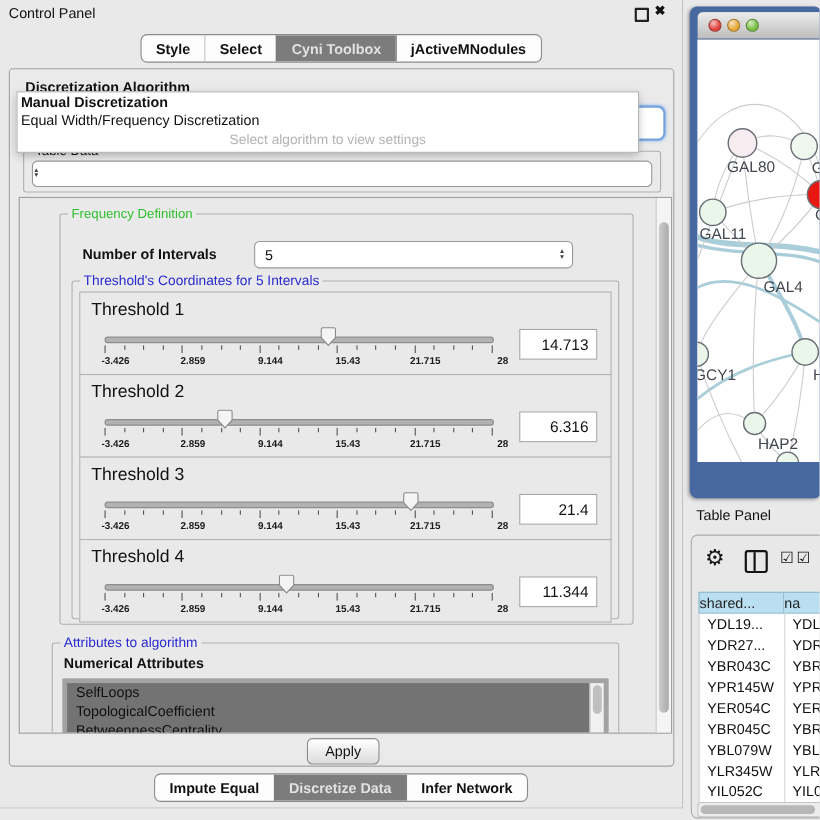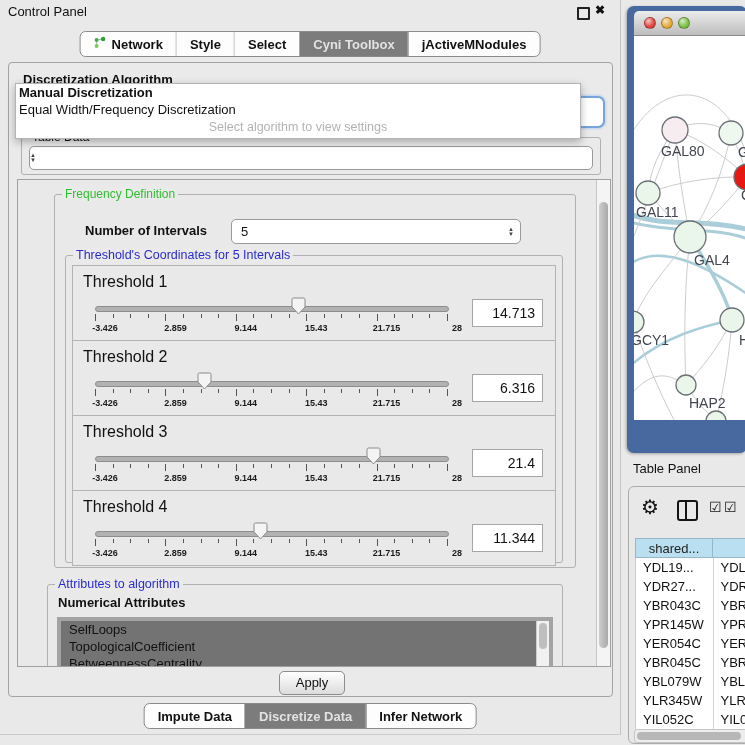--- a/index.html
+++ b/index.html
@@ -45,21 +45,21 @@
   .stepper span{font-size:6px;line-height:5px}
   #tdata-combo{left:7px;top:8px;right:7px;height:22px}
   
   #inner{position:absolute;left:16px;top:178px;width:592px;height:486px;
          border:1px solid #9f9f9f;background:#e9e9e9;overflow:hidden}
   #vscroll{position:absolute;right:0;top:0;width:13px;height:100%;background:#f4f4f4;border-left:1px solid #c6c6c6}
   #vthumb{position:absolute;left:2px;top:22px;width:9px;height:446px;border-radius:5px;
           background:linear-gradient(90deg,#cdcdcd,#a9a9a9)}
   #interval-grp{left:36px;top:14px;width:520px;height:372px}
   #interval-grp>.leg{color:#2ebf2e}
-  #num-label{position:absolute;left:30px;top:28px;font-size:13px;font-weight:bold}
+  #num-label{position:absolute;left:20px;top:28px;font-size:13px;font-weight:bold}
   #num-combo{left:176px;top:24px;width:288px;height:23px}
   #thr-grp{left:10px;top:60px;width:496px;height:306px}
   #thr-grp>.leg{color:#2a2ad0;font-size:12.5px}
   #thresholds{position:absolute;left:6px;top:10px;right:6px}
   .tbox{position:relative;height:74px;border:1px solid #b3b3b3;background:#e9e9e9;margin-top:-1px}
   .ttitle{position:absolute;left:10px;top:7px;font-size:16px;font-weight:normal}
   .track{position:absolute;left:22px;top:40px;width:352px;height:4px;background:#b2b2b2;
          border:1px solid #8d8d8d;border-radius:3px}
   .knob{position:absolute;top:31px;width:15px;height:18px}
   .ticks{position:absolute;left:22px;top:48px;width:352px;height:8px}
@@ -91,21 +91,21 @@
   .nlabel{font-size:14px;fill:#42464f}
   
   #tp-label{position:absolute;left:633px;top:461px;font-size:13px}
   #tablewin{position:absolute;left:628px;top:486px;width:120px;height:256px;background:#e8e8e8;
             border:1px solid #ababab;border-radius:6px}
   #gear{position:absolute;left:12px;top:8px;font-size:20px;color:#141414}
   #colicon{position:absolute;left:48px;top:13px;width:17px;height:17px;border:2.5px solid #141414;border-radius:3px}
   #colicon div{position:absolute;left:5.5px;top:0;width:2.5px;height:100%;background:#141414}
   .cbx{position:absolute;top:12px;font-size:14px;color:#141414}
   #thead{position:absolute;left:6px;top:51px;display:flex;height:20px}
-  .hc{background:#badff0;border:1px solid #96b7c8;font-size:13px;text-align:center;line-height:19px;
+  .hc{background:#badff0;border:1px solid #96b7c8;font-size:13px;line-height:19px;
       box-sizing:border-box;color:#222;white-space:nowrap;overflow:hidden}
   .hc1{width:78px}.hc2{width:80px;border-left:none}
   #trows{position:absolute;left:6px;top:71px;width:158px;height:171px;overflow:hidden;background:#fff;
          border-left:1px solid #c9c9c9;border-right:1px solid #c9c9c9;box-sizing:border-box}
   .trow{display:flex;height:19px;font-size:13px}
   .tc{white-space:nowrap;overflow:hidden;box-sizing:border-box;line-height:19px}
   .tc1{width:77px;padding-left:7px}
   .tc2{width:80px;padding-left:7px;border-left:1px solid #d4d4d4}
   #hscroll{position:absolute;left:5px;top:242px;width:112px;height:12px;background:#ededed;
            border:1px solid #c5c5c5;border-radius:3px}
@@ -113,30 +113,20 @@
 </style>
 </head>
 <body>
 
 <div id="cp">
   <div id="cp-title">Control Panel</div>
   <div id="float-btn"></div>
   <div id="close-btn">✖</div>
 
   <div id="top-tabs" class="segbar">
-      <div class="seg">
-        <span><svg width="13" height="13" viewBox="0 0 13 13">
-            <line x1="3" y1="4" x2="9.5" y2="3" stroke="#9fb89f"></line>
-            <line x1="3" y1="4" x2="3" y2="10" stroke="#9fb89f"></line>
-            <circle cx="3" cy="4" r="2" fill="#3fae49"></circle>
-            <circle cx="3" cy="10" r="2" fill="#7ccf52"></circle>
-            <circle cx="9.5" cy="3" r="2.2" fill="#2e9e3e"></circle>
-          </svg></span>
-        <span>Network</span>
-      </div>
       <div class="seg">
         <span>Style</span>
       </div>
       <div class="seg">
         <span>Select</span>
       </div>
       <div class="seg active">
         <span>Cyni Toolbox</span>
       </div>
       <div class="seg">
@@ -358,21 +348,21 @@
       <div id="vscroll">
           <div id="vthumb"></div>
         </div>
     </div>
 
     <div id="apply-btn" style="left:270px;top:608px">Apply</div>
   </div>
 
   <div id="bottom-tabs" class="segbar">
       <div class="seg">
-        <span>Impute Data</span>
+        <span>Impute Equal</span>
       </div>
       <div class="seg active">
         <span>Discretize Data</span>
       </div>
       <div class="seg">
         <span>Infer Network</span>
       </div>
     </div>
 </div>
 

